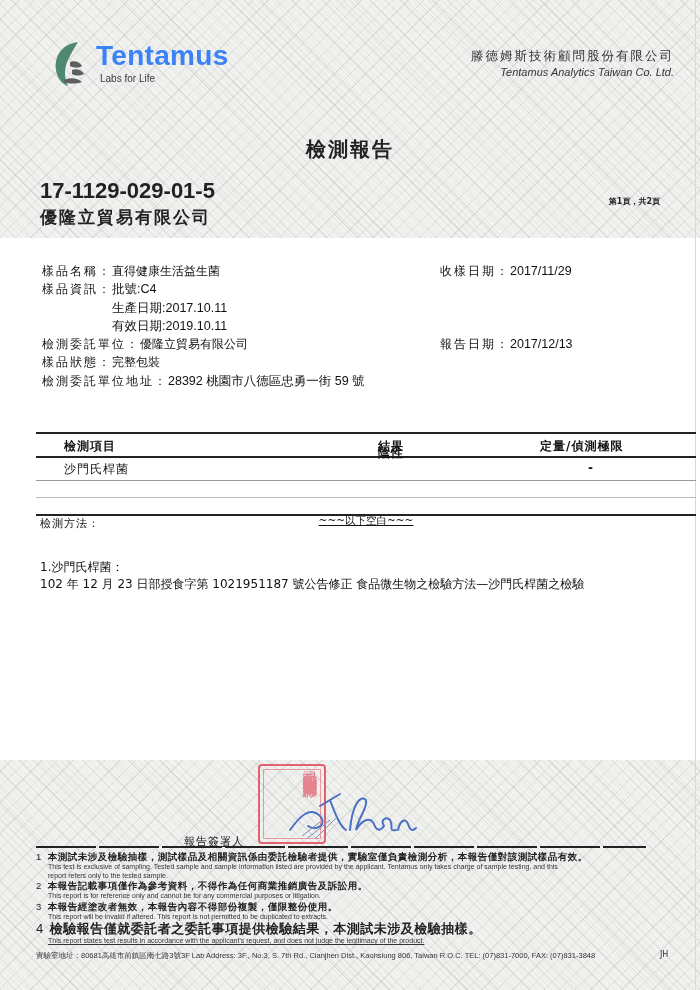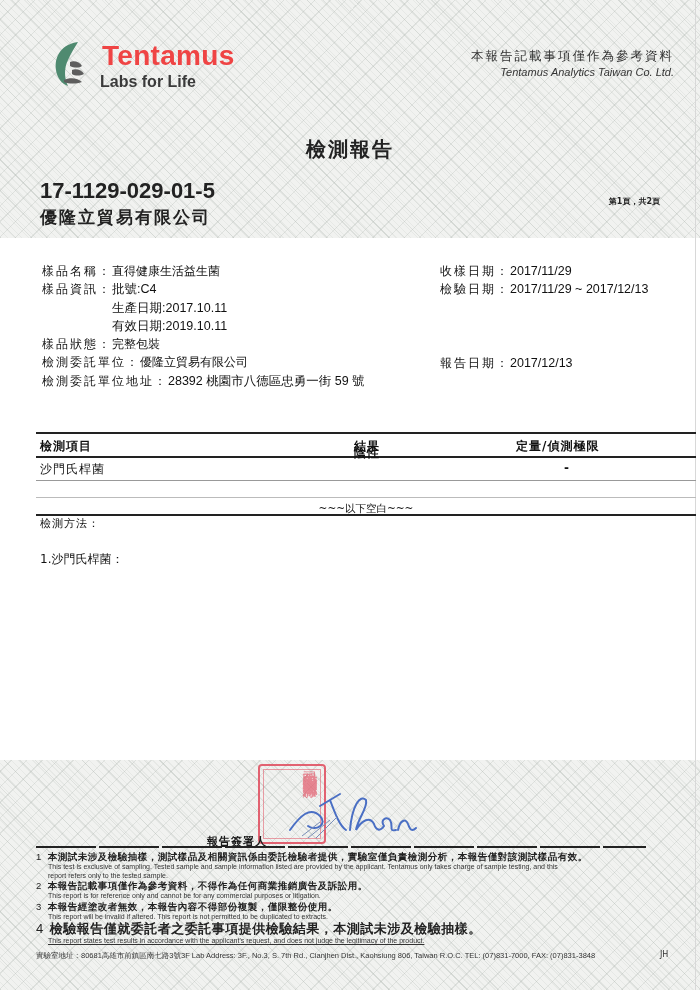--- a/index.html
+++ b/index.html
@@ -15,22 +15,22 @@
       repeating-linear-gradient(45deg, rgba(200,205,200,0.25) 0 1px, transparent 1px 5px);
   }
   .g-top { top: 0; height: 238px; }
   .g-bottom { top: 760px; height: 230px; }
 
   .page-edge { position: absolute; right: 4px; top: 0; width: 1px; height: 990px; background: #d8d8d8; }
 
   
   .logo { position: absolute; left: 52px; top: 38px; width: 180px; height: 52px; }
   .logo-mark { position: absolute; left: 0; top: 2px; width: 40px; height: 48px; }
-  .logo-name { position: absolute; left: 50px; top: 2px; font-family: "Liberation Sans", sans-serif; font-size: 28px; font-weight: bold; color: #ef4444; letter-spacing: 0.3px; }
-  .logo-tag { position: absolute; left: 48px; top: 35px; font-family: "Liberation Sans", sans-serif; font-size: 16px; font-weight: bold; color: #3a3a3a; }
+  .logo-name { position: absolute; left: 44px; top: 2px; font-family: "Liberation Sans", sans-serif; font-size: 28px; font-weight: bold; color: #3b82f6; letter-spacing: 0.3px; }
+  .logo-tag { position: absolute; left: 48px; top: 35px; font-family: "Liberation Sans", sans-serif; font-size: 10px; font-weight: normal; color: #3a3a3a; }
 
   .company-cn { position: absolute; right: 26px; top: 48px; font-size: 12.5px; color: #333; letter-spacing: 2px; }
   .company-en { position: absolute; right: 26px; top: 66px; font-family: "Liberation Sans", sans-serif; font-style: italic; font-size: 11px; color: #333; }
 
   .doc-title { position: absolute; left: 0; width: 700px; top: 136px; text-align: center; font-size: 20px; font-weight: bold; color: #222; letter-spacing: 2px; }
 
   .report-no { position: absolute; left: 40px; top: 178px; font-family: "Liberation Sans", sans-serif; font-size: 22px; font-weight: bold; color: #222; }
   .client-head { position: absolute; left: 40px; top: 206px; font-size: 17px; font-weight: bold; color: #222; letter-spacing: 2px; }
   .page-indicator { position: absolute; right: 40px; top: 196px; font-size: 8px; font-weight: bold; color: #222; margin-left: 24px; }
 
@@ -41,37 +41,37 @@
   .row { white-space: nowrap; }
   .lbl { letter-spacing: 2px; }
   .val { font-family: Liberation Sans, sans-serif; font-size: 12.5px; }
   .indent { padding-left: 70px; }
   .right-spacer { height: 55px; }
 
   
   .tbl { position: absolute; left: 36px; width: 660px; top: 430px; font-size: 12px; color: #111; }
   .tbl-line { position: absolute; left: 0; width: 660px; height: 2px; background: #222; }
   .tbl-thin { position: absolute; left: 0; width: 660px; height: 1px; background: #999; }
-  .cell { position: absolute; letter-spacing: 1px; }
+  .cell { position: absolute; letter-spacing: 1px; margin-left: 24px; }
   .bold { font-weight: bold; }
-  .blank-note { position: absolute; left: 0; width: 660px; top: 72px; text-align: center; font-size: 10.5px; }
+  .blank-note { position: absolute; left: 0; width: 660px; top: 84px; text-align: center; font-size: 10.5px; text-decoration: underline; }
 
   
   .method { position: absolute; left: 40px; top: 516px; color: #111; }
   .method-title { font-size: 11px; font-weight: normal; letter-spacing: 1px; }
-  .method-item { margin-top: 20px; font-size: 12px; line-height: 17px; white-space: nowrap; }
+  .method-item { margin-top: 28px; font-size: 12px; line-height: 17px; white-space: nowrap; }
 
   
   .stamp { position: absolute; left: 258px; top: 764px; width: 68px; height: 80px; border: 2px solid #e04a5c; border-radius: 4px; opacity: 0.85; }
   .stamp-inner { position: absolute; inset: 3px; border: 1px solid rgba(224,74,92,0.6); }
   .stamp-chars { position: absolute; inset: 6px; color: #e04a5c; font-size: 15px; line-height: 17px; writing-mode: vertical-rl; letter-spacing: -1px; opacity: 0.75; }
   .signature { position: absolute; left: 280px; top: 786px; width: 140px; height: 56px; }
 
   .signer-line { position: absolute; left: 36px; width: 610px; top: 846px; height: 2px; background: repeating-linear-gradient(90deg, #222 0 60px, transparent 60px 63px); }
-  .signer-label { position: absolute; left: 184px; top: 834px; font-size: 11px; font-weight: bold; letter-spacing: 1px; text-decoration: underline; margin-left: 23px; }
+  .signer-label { position: absolute; left: 184px; top: 834px; font-size: 11px; font-weight: normal; letter-spacing: 1px; text-decoration: underline; }
 
   
   .notes { position: absolute; left: 36px; top: 851px; width: 640px; color: #222; }
   .note-cn { font-size: 9.5px; font-weight: bold; line-height: 12px; white-space: nowrap; letter-spacing: 0.5px; }
   .note-cn .num { font-weight: normal; margin-right: 6px; font-family: "Liberation Sans", sans-serif; }
   .note-en { font-family: "Liberation Sans", sans-serif; font-size: 7px; line-height: 8.5px; padding-left: 12px; white-space: nowrap; color: #333; }
   .note-big { font-size: 13px; line-height: 16px; }
   .note-last-en { text-decoration: underline; }
   .footer-addr { position: absolute; left: 36px; top: 951px; font-family: "Liberation Sans", sans-serif; font-size: 7.5px; color: #333; white-space: nowrap; }
   .footer-mark { position: absolute; left: 660px; top: 950px; font-size: 8px; color: #333; }
@@ -87,54 +87,51 @@
   <svg class="logo-mark" viewBox="0 0 40 48">
     <path d="M26 2 C10 4 2 16 4 30 C5 38 10 44 16 46 C12 38 12 28 16 20 C19 13 23 7 26 2 Z" fill="#4f8a70"></path>
     <path d="M18 22 C22 20 28 22 30 26 C27 28 22 28 18 26 Z" fill="#5e5e5e"></path>
     <path d="M20 30 C24 28 30 30 32 34 C28 36 23 36 20 34 Z" fill="#5e5e5e"></path>
     <path d="M12 40 C18 37 26 38 30 42 C24 44 17 44 12 42 Z" fill="#5e5e5e"></path>
   </svg>
   <div class="logo-name">Tentamus</div>
   <div class="logo-tag">Labs for Life</div>
 </div>
 
-<div class="company-cn">本報告記載事項僅作為參考資料</div>
+<div class="company-cn">滕德姆斯技術顧問股份有限公司</div>
 <div class="company-en">Tentamus Analytics Taiwan Co. Ltd.</div>
 
 <div class="doc-title">檢測報告</div>
 <div class="report-no">17-1129-029-01-5</div>
 <div class="client-head">優隆立貿易有限公司</div>
 <div class="page-indicator">第1頁，共2頁</div>
 
 <div class="info info-left">
   <div class="row">
     <span class="lbl">樣品名稱：</span><span>直得健康生活益生菌</span>
   </div>
   <div class="row">
     <span class="lbl">樣品資訊：</span><span class="val">批號:C4</span>
   </div>
   <div class="row indent val">生產日期:2017.10.11</div>
   <div class="row indent val">有效日期:2019.10.11</div>
   <div class="row">
-    <span class="lbl">樣品狀態：</span><span>完整包裝</span>
+    <span class="lbl">檢測委託單位：</span><span>優隆立貿易有限公司</span>
   </div>
   <div class="row">
-    <span class="lbl">檢測委託單位：</span><span>優隆立貿易有限公司</span>
+    <span class="lbl">樣品狀態：</span><span>完整包裝</span>
   </div>
   <div class="row">
     <span class="lbl">檢測委託單位地址：</span><span class="val">28392 桃園市八德區忠勇一街 59 號</span>
   </div>
 </div>
 
 <div class="info info-right">
   <div class="row">
     <span class="lbl">收樣日期：</span><span class="val">2017/11/29</span>
-  </div>
-  <div class="row">
-    <span class="lbl">檢驗日期：</span><span class="val">2017/11/29 ~ 2017/12/13</span>
   </div>
   <div class="right-spacer"></div>
   <div class="row">
     <span class="lbl">報告日期：</span><span class="val">2017/12/13</span>
   </div>
 </div>
 
 <div class="tbl">
   <div class="tbl-line" style="top:2px"></div>
   <div class="cell bold" style="left:4px; top:8px">檢測項目</div>
@@ -147,20 +144,21 @@
   <div class="tbl-thin" style="top:50px"></div>
   <div class="tbl-thin" style="top:67px; background:#bbb"></div>
   <div class="blank-note">~~~以下空白~~~</div>
   <div class="tbl-line" style="top:84px"></div>
 </div>
 
 <div class="method">
   <div class="method-title">檢測方法：</div>
   <div class="method-item">
     <div>1.沙門氏桿菌：</div>
+    <div>102 年 12 月 23 日部授食字第 1021951187 號公告修正 食品微生物之檢驗方法—沙門氏桿菌之檢驗</div>
   </div>
 </div>
 
 <div class="stamp">
   <div class="stamp-inner"></div>
   <div class="stamp-chars">滕德姆斯技術顧問股份有限公司</div>
 </div>
 <svg class="signature" viewBox="0 0 140 56">
   <path d="M10 44 C20 30 30 20 40 30 C48 38 36 46 28 40 M40 20 L60 8 M50 14 C56 30 60 40 66 44 M70 44 C72 20 80 8 86 14 C88 22 78 32 76 44 C82 34 90 30 94 38 C96 44 100 46 104 40 C100 34 106 30 110 34 C114 40 108 46 116 44 M118 44 C120 34 126 32 128 38 C130 44 132 46 136 42" fill="none" stroke="#4a6fc4" stroke-width="2" stroke-linecap="round"></path>
   <path d="M22 50 L40 36 M28 52 L50 34 M36 52 L58 30" fill="none" stroke="#7a8fb8" stroke-width="1"></path>

